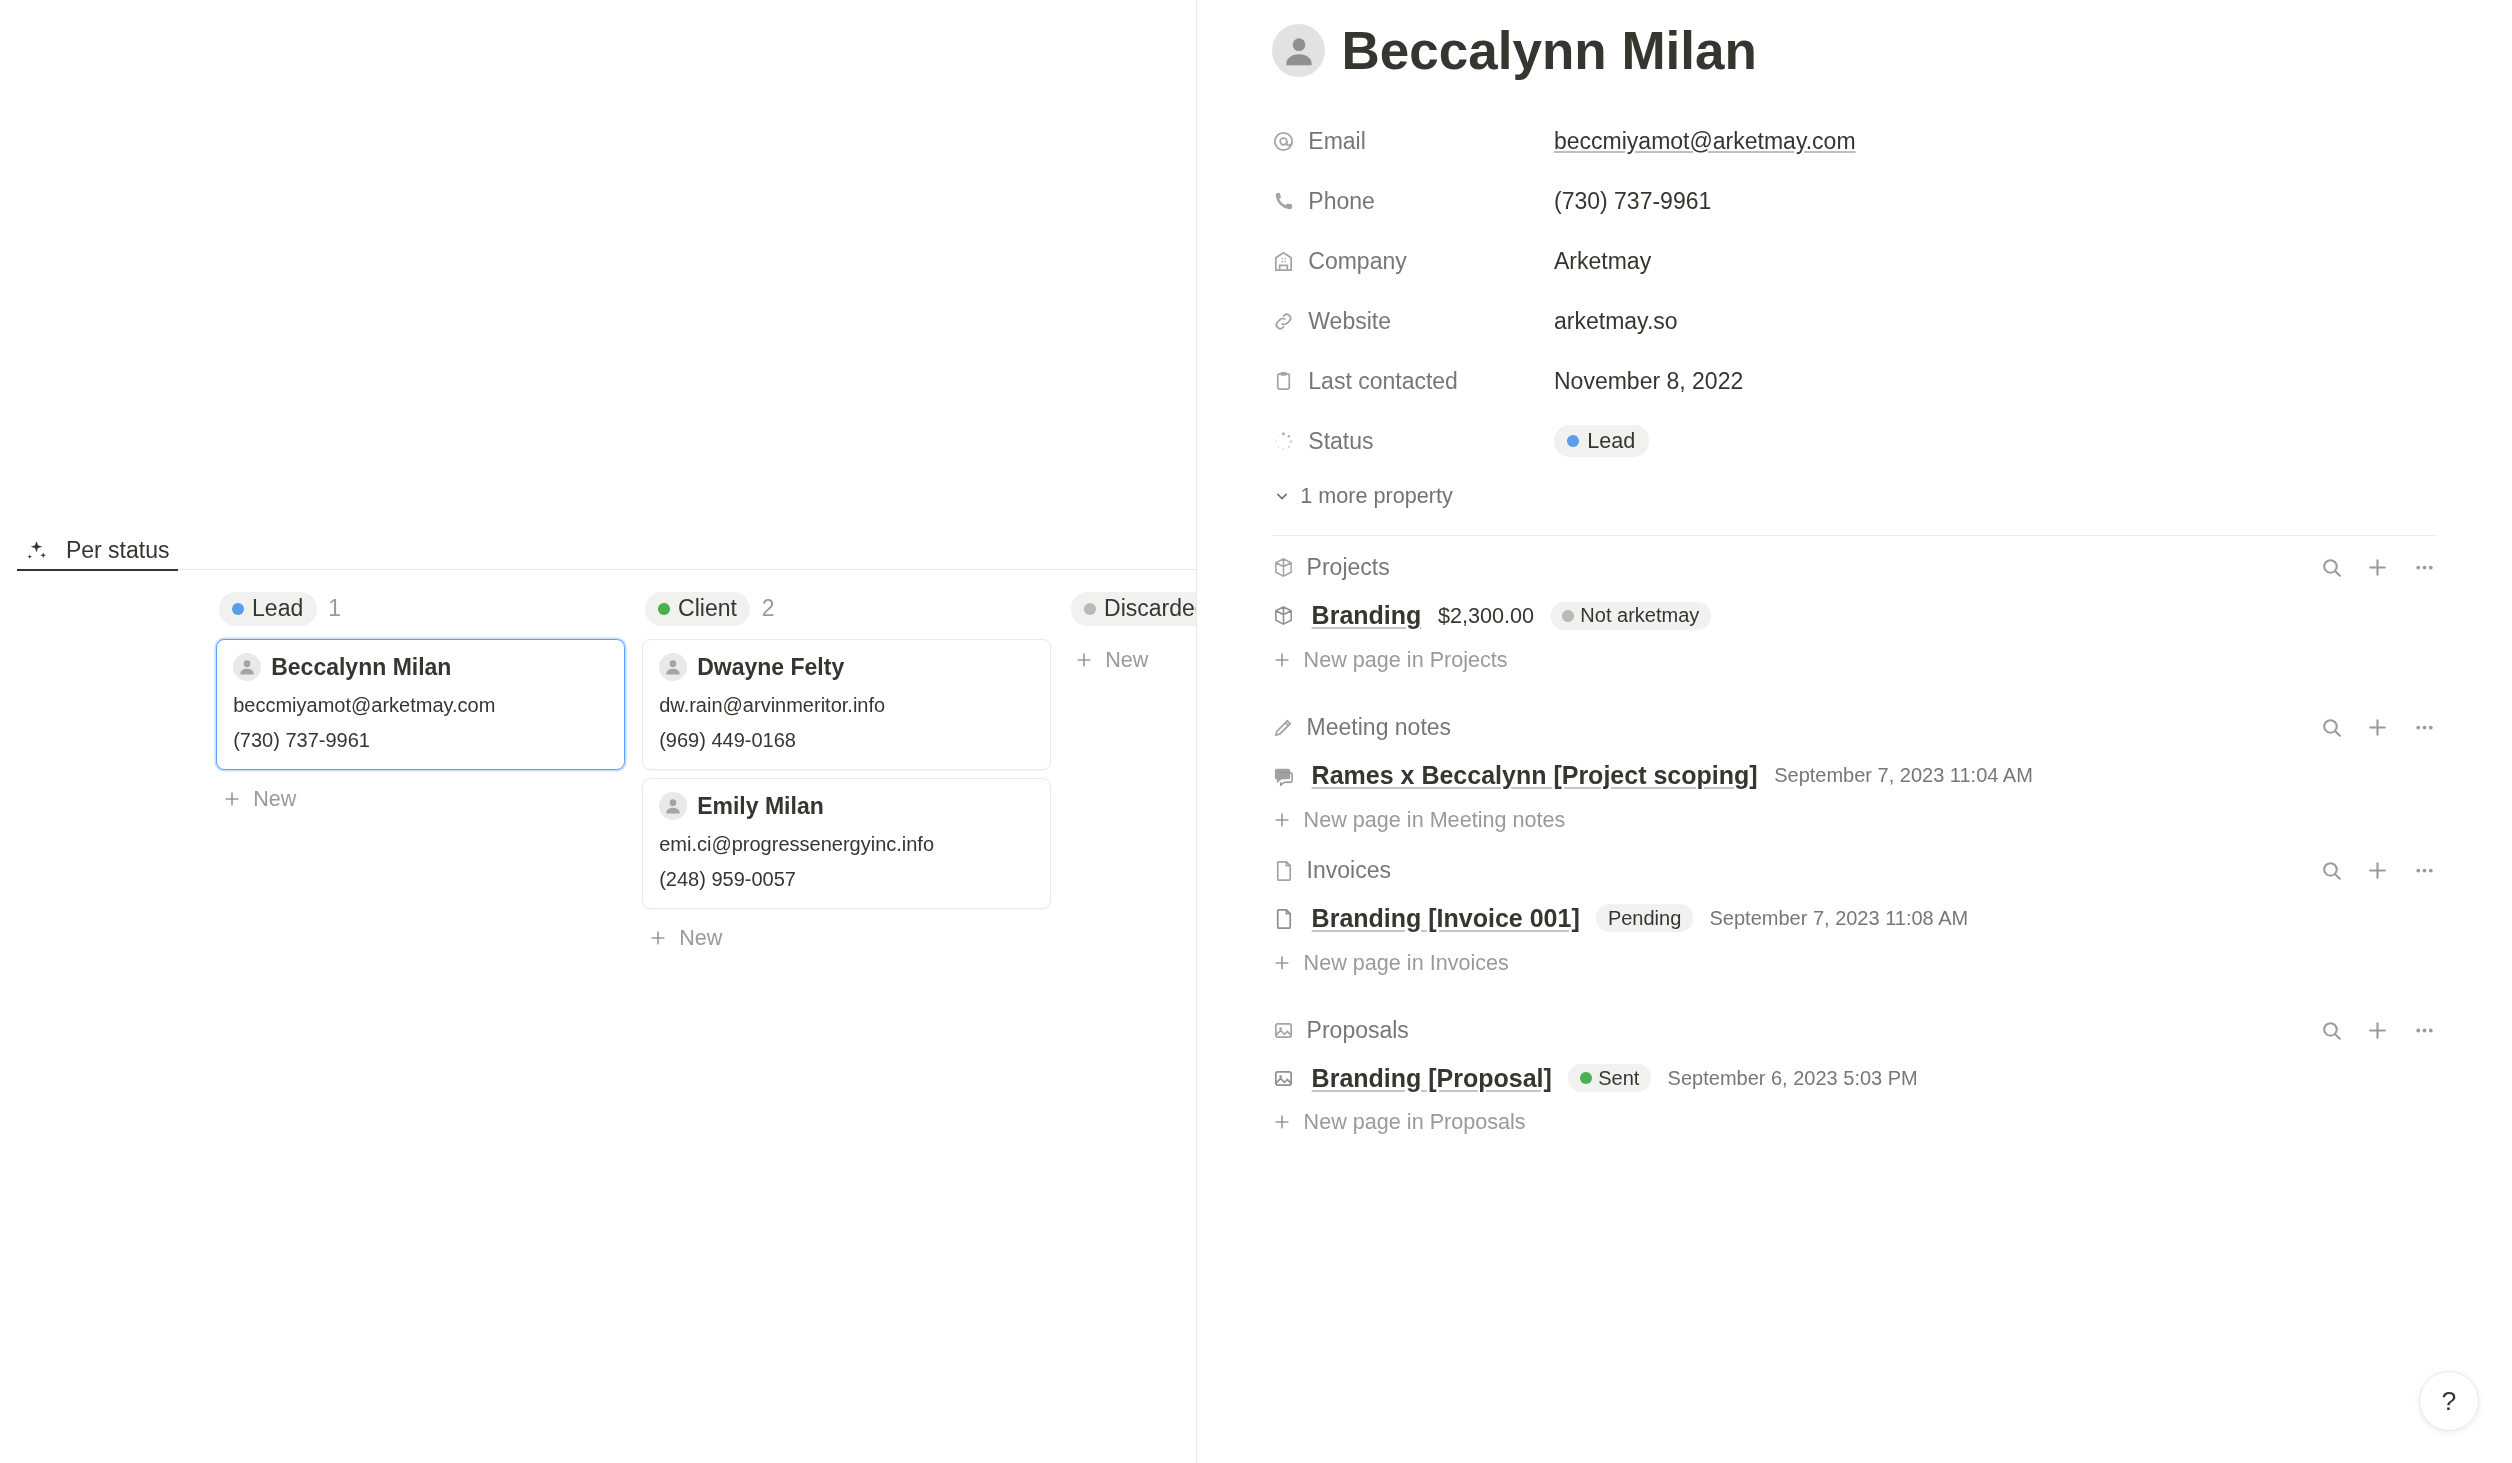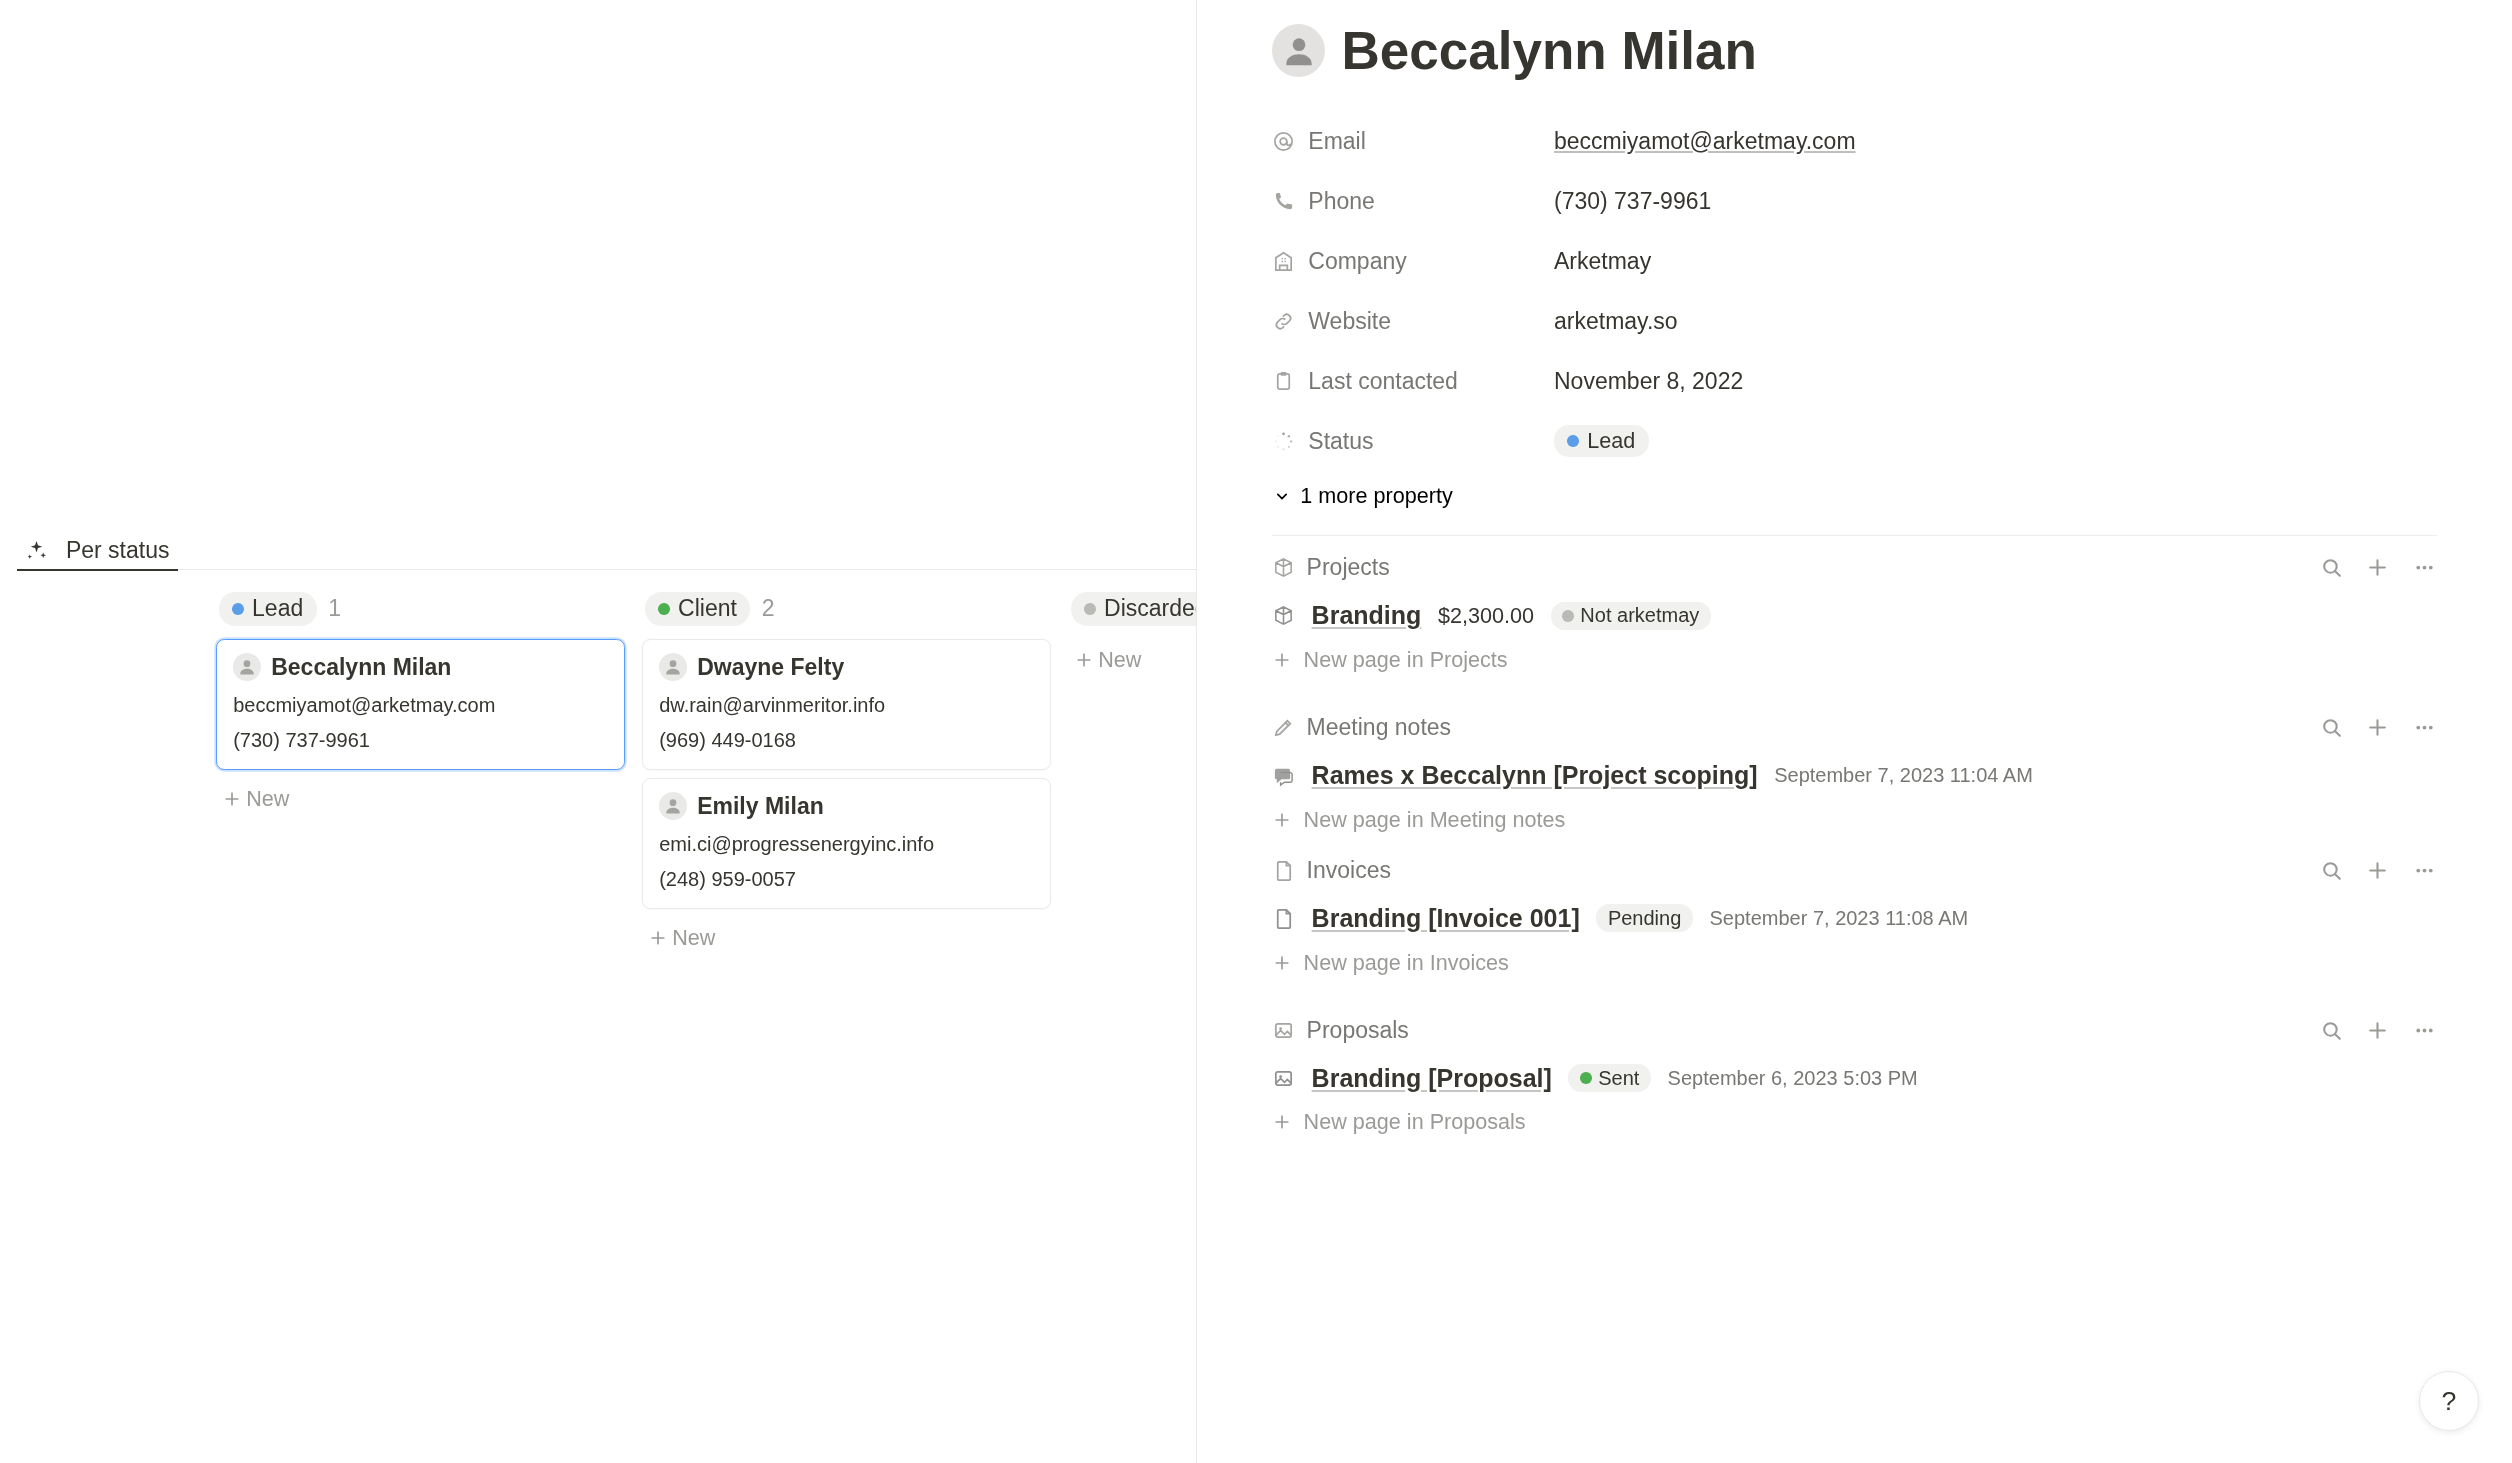--- a/index.html
+++ b/index.html
@@ -89,21 +89,21 @@
   margin-bottom: 13.3px;
 }
 .avatar-mini {
   width: 28px; height: 28px; border-radius: 50%;
   background: #e9e9e7; display: inline-flex; align-items:center; justify-content:center;
 }
 .avatar-mini svg { width: 20px; height: 20px; color: #a5a4a1; }
 .card-field { font-size: 20px; color: #37352f; margin-bottom: 11.6px; }
 .card-field:last-child { margin-bottom: 0; }
 .new-row {
-  display: flex; align-items: center; gap: 4px;
+  display: flex; align-items: center; gap: 11px;
   font-size: 21.6px; color: #9b9a97; padding: 8.3px 6.6px;
 }
 .plus-small { width: 20px; height: 20px; color: #9b9a97; }
 
 
 .detail-panel {
   position: absolute;
   left: 1196px;
   top: 0;
   width: 1316px;
@@ -133,21 +133,21 @@
 .prop-label svg { width: 23px; height: 23px; color: #a5a4a1; flex-shrink: 0; }
 .prop-value { font-size: 23px; color: #37352f; }
 .prop-value.underline { text-decoration: underline; text-decoration-color: #c0bfbc; }
 .status-tag {
   display: inline-flex; align-items: center; gap: 8.3px;
   background: #f1f1ef; border-radius: 15px;
   padding: 3.3px 13.3px; font-size: 21.6px;
 }
 .more-prop {
   display: flex; align-items: center; gap: 8.3px;
-  color: #000000; font-size: 21.6px; padding: 11.6px 0 0 0;
+  color: #737373; font-size: 21.6px; padding: 11.6px 0 0 0;
 }
 .more-prop svg { width: 20px; height: 20px; }
 .section-divider { border: none; border-top: 1.7px solid #ededec; margin: 26.6px 0 18.3px; }
 .section-head {
   display: flex; align-items: center; justify-content: space-between;
   margin-bottom: 11.6px;
 }
 .section-title {
   display: flex; align-items: center; gap: 11.6px;
   font-size: 23px; color: #787774; font-weight: 500;

